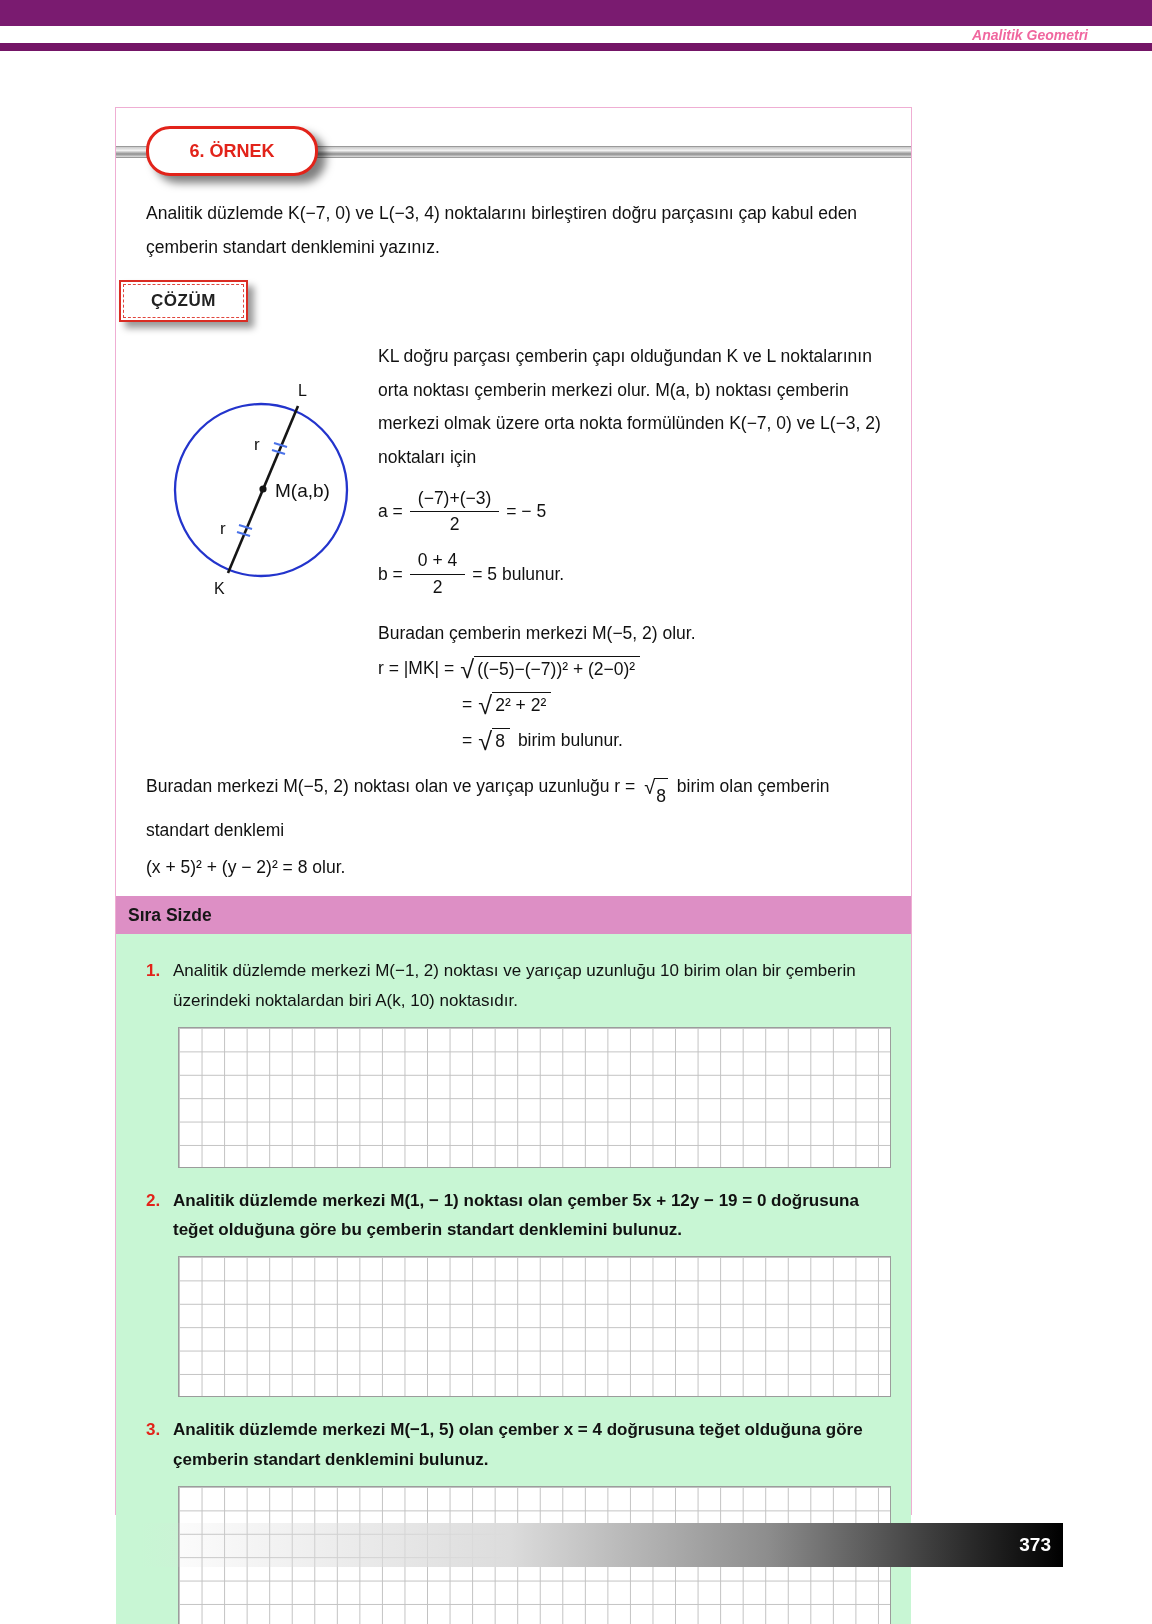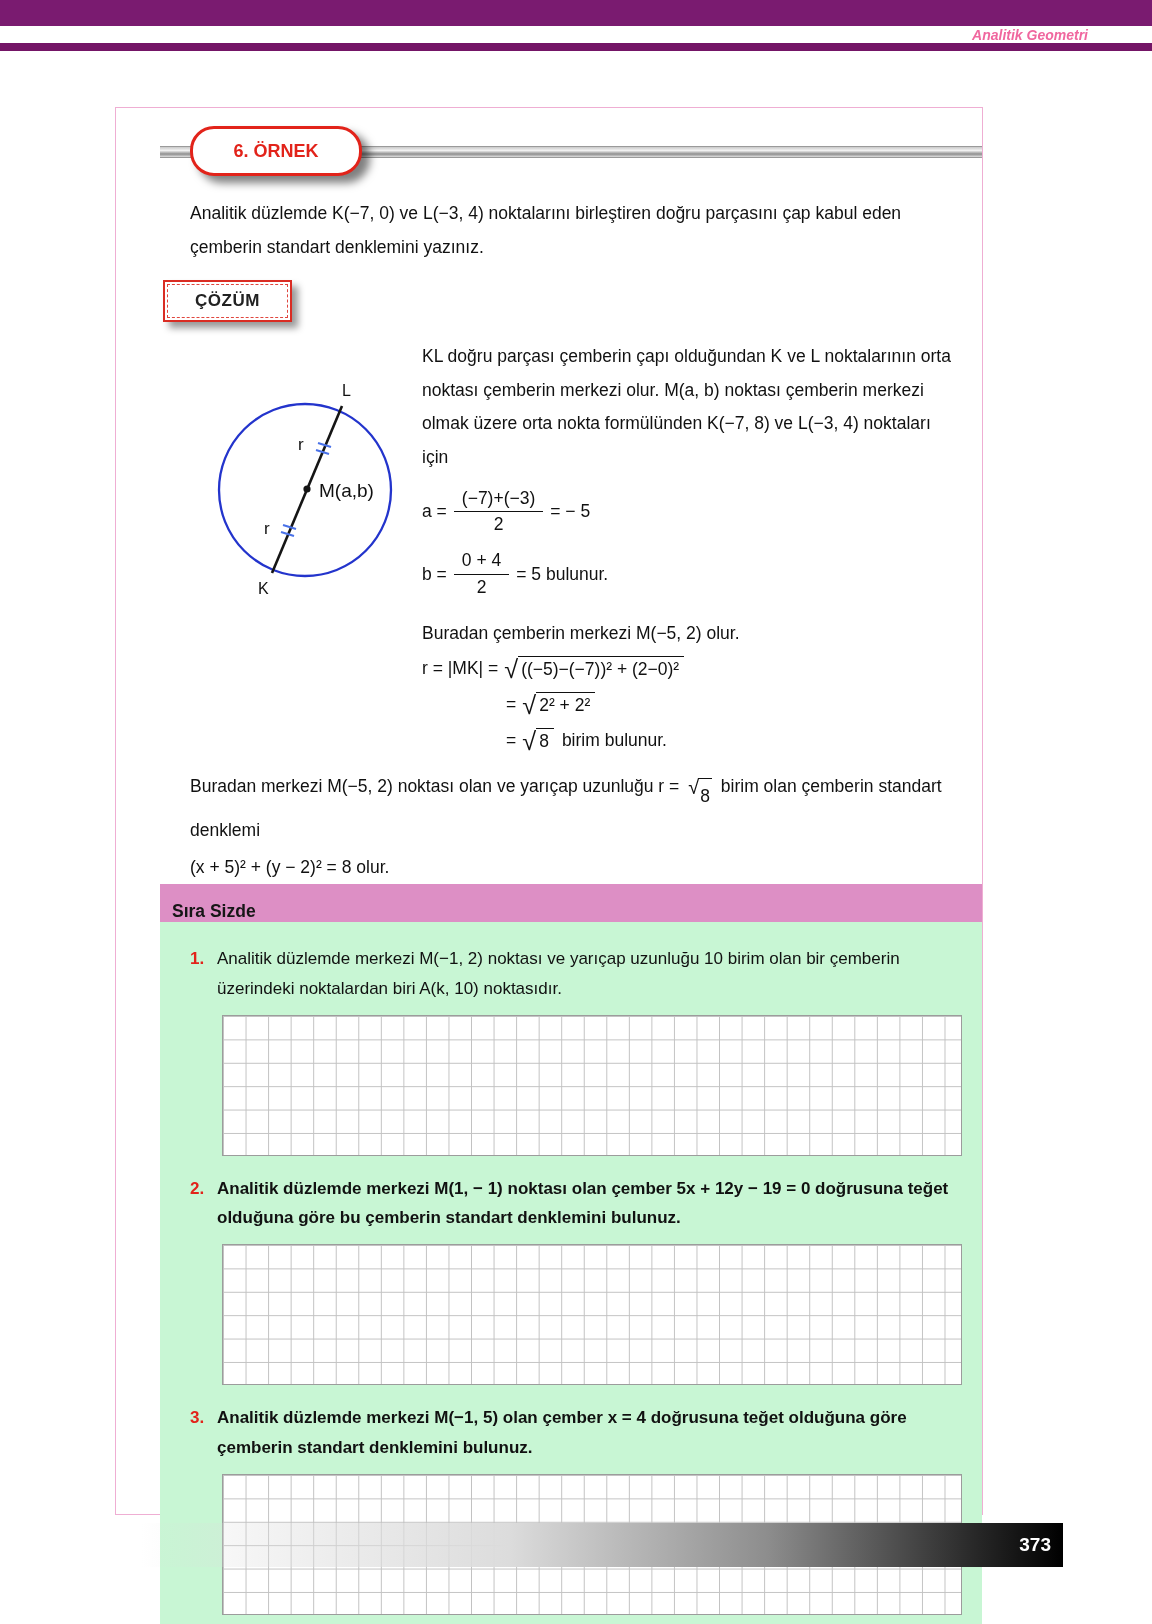--- a/index.html
+++ b/index.html
@@ -9,22 +9,22 @@
     -webkit-font-smoothing:antialiased;
   }
   
   .hdr-bar-top{height:26px;background:#7a1b70;}
   .hdr-band{height:17px;background:#fff;display:flex;align-items:center;justify-content:flex-end;padding-right:64px;}
   .hdr-subject{color:#f0679f;font-size:14px;font-weight:bold;font-style:italic;line-height:1;}
   .hdr-bar-bottom{height:8px;background:#741566;}
 
   
   .card{
-    position:absolute;left:115px;top:107px;width:868px;height:1408px;
-    background:#fff;border:1px solid #efaed3;box-sizing:border-box;padding-left:44px;
+    position:absolute;left:115px;top:107px;width:797px;height:1408px;
+    background:#fff;border:1px solid #efaed3;box-sizing:border-box;
   }
 
   
   .example-header{position:relative;height:62px;margin-top:12px;}
   .example-line{
     position:absolute;left:0;right:0;top:26px;height:10px;
     background:linear-gradient(to bottom,#c9c9c9,#f2f2f2 35%,#8f8f8f 70%,#e0e0e0);
     border-top:1px solid #9a9a9a;border-bottom:1px solid #9a9a9a;
   }
   .example-pill{
@@ -68,22 +68,22 @@
 
   .center-line{font-size:17.5px;margin-top:24px;}
   .eq-indent{margin-left:84px;}
   .eq .suffix{margin-left:8px;}
 
   .conclusion{margin:18px 30px 0 30px;font-size:17.5px;line-height:1.9;}
   .conclusion .line2{margin-top:4px;}
 
   
   .sira-banner{
-    margin-top:0;height:38px;background:#dd8fc5;
-    display:flex;align-items:flex-end;padding-left:12px;box-sizing:border-box;
+    margin-top:12px;height:38px;background:#dd8fc5;
+    display:flex;align-items:center;padding-left:12px;box-sizing:border-box;
   }
   .sira-banner span{font-weight:bold;font-size:17.5px;color:#161616;}
 
   .exercises{background:#c8f6d4;padding:16px 20px 22px 30px;box-sizing:border-box;}
   .q{display:flex;margin-top:6px;}
   .q + .q{margin-top:18px;}
   .q-num{width:27px;flex:0 0 27px;color:#e2231a;font-weight:bold;font-size:17px;line-height:1.75;}
   .q-body{flex:1;}
   .q-text{font-size:17px;line-height:1.75;}
   .q-text.bold{font-weight:bold;}
@@ -152,21 +152,21 @@
         </g>
         <text x="150" y="26" font-size="16" fill="#111">L</text>
         <text x="66" y="224" font-size="16" fill="#111">K</text>
         <text x="106" y="80" font-size="17" fill="#111">r</text>
         <text x="72" y="164" font-size="17" fill="#111">r</text>
         <text x="127" y="127" font-size="19" fill="#111">M(a,b)</text>
       </svg>
     </div>
 
     <div class="sol-col">
-      <div class="sol-para">KL doğru parçası çemberin çapı olduğundan K ve L noktalarının orta noktası çemberin merkezi olur.  M(a, b)  noktası çemberin merkezi olmak üzere orta nokta formülünden  K(−7, 8) ve L(−3, 4)  noktaları için</div>
+      <div class="sol-para">KL doğru parçası çemberin çapı olduğundan K ve L noktalarının orta noktası çemberin merkezi olur.  M(a, b)  noktası çemberin merkezi olmak üzere orta nokta formülünden  K(−7, 0) ve L(−3, 2)  noktaları için</div>
 
       <div class="eq">
         <span>a =</span>
         <span class="frac">
           <span class="num">(−7)+(−3)</span>
           <span class="den">2</span>
         </span>
         <span>= − 5</span>
       </div>
 

